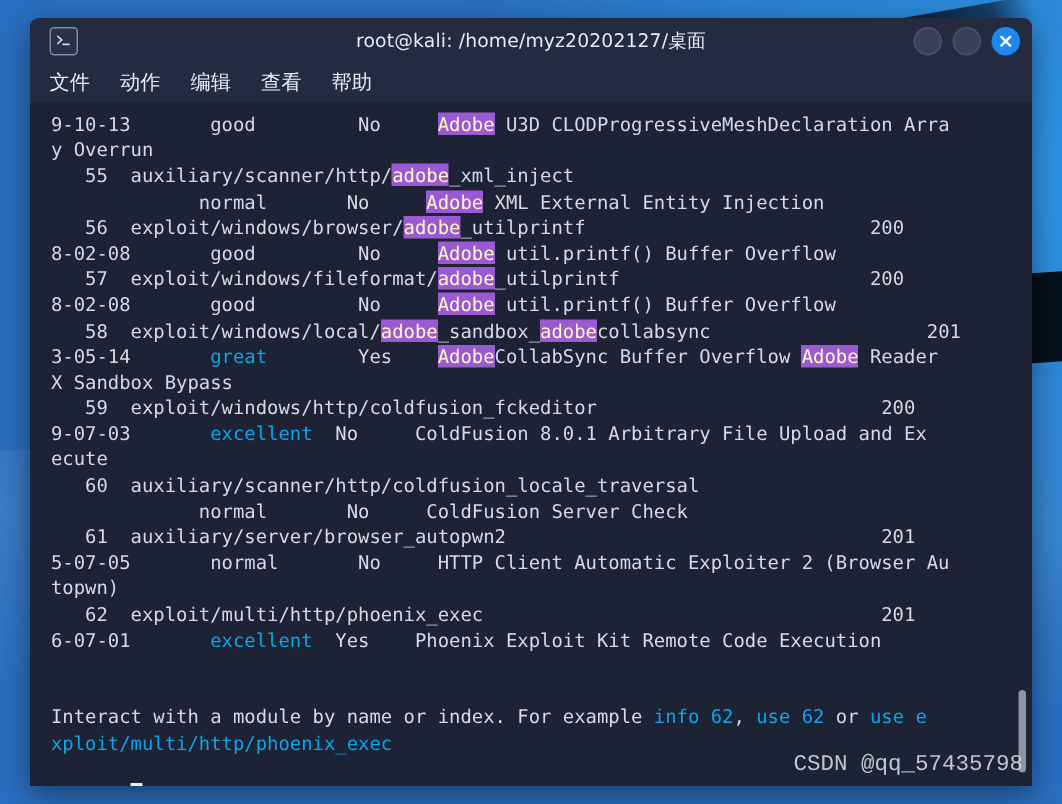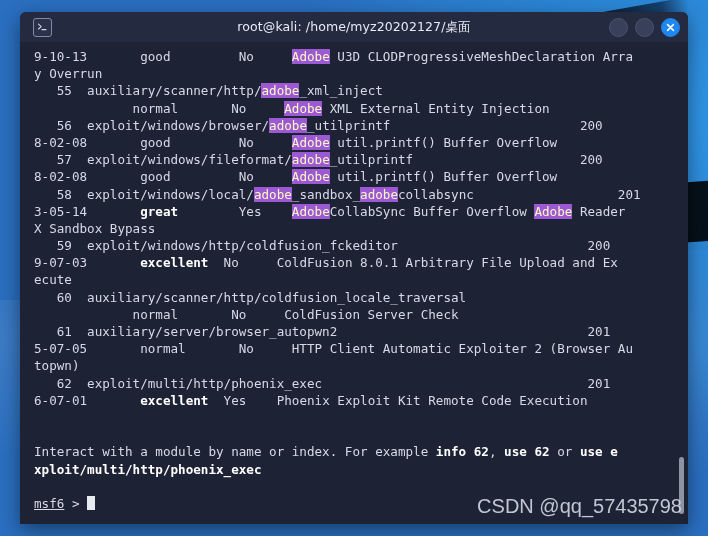--- a/index.html
+++ b/index.html
@@ -154,21 +154,21 @@
     padding: 6px 0 0 14px;
     font-family: "DejaVu Sans Mono", monospace;
     font-size: 12.6px;
     line-height: 17.2px;
     color: #d6dae6;
     white-space: pre;
     letter-spacing: 0px;
   }
   .ln { height: 17.2px; }
   .hl { background: #9b59d3; color: #fef9c3; }
-  .grn { color: #ffffff; font-weight: bold; }
+  .grn { color: #0ea5e9; }
   .und { text-decoration: underline; }
   .cursor {
     display: inline-block;
     width: 7.6px;
     height: 14px;
     background: #e8ebf2;
     vertical-align: -2px;
   }
 
   
@@ -186,22 +186,22 @@
     border-radius: 3px;
     background: #8f94a3;
   }
 
   
   #watermark {
     position: absolute;
     right: 6px;
     bottom: 6px;
     color: #cfd5e0;
-    font-size: 20px;
-    font-family: Liberation Sans, sans-serif;
+    font-size: 15px;
+    font-family: Liberation Mono, monospace;
     opacity: 0.92;
     white-space: nowrap;
   }
 </style>
 </head>
 <body>
 
 <div id="desktop">
   <div id="wall-swoosh-a"></div>
   <div id="wall-swoosh-b"></div>
@@ -222,20 +222,27 @@
         <div class="win-btn"></div>
         <div class="win-btn"></div>
         <div class="win-btn close">
           <svg width="9" height="9" viewBox="0 0 9 9" aria-hidden="true">
             <path d="M1.6 1.6 L7.4 7.4 M7.4 1.6 L1.6 7.4" stroke="#ffffff" stroke-width="1.6" stroke-linecap="round"></path>
           </svg>
         </div>
       </div>
     </div>
 
+    <div id="menubar">
+      <div class="menu-item">文件</div>
+      <div class="menu-item">动作</div>
+      <div class="menu-item">编辑</div>
+      <div class="menu-item">查看</div>
+      <div class="menu-item">帮助</div>
+    </div>
 
     <div id="term-wrap">
       <div id="term-body"><div class="ln"><span>9-10-13       good         No     </span><span class="hl">Adobe</span><span> U3D CLODProgressiveMeshDeclaration Arra</span></div><div class="ln"><span>y Overrun</span></div><div class="ln"><span>   55  auxiliary/scanner/http/</span><span class="hl">adobe</span><span>_xml_inject</span></div><div class="ln"><span>             normal       No     </span><span class="hl">Adobe</span><span> XML External Entity Injection</span></div><div class="ln"><span>   56  exploit/windows/browser/</span><span class="hl">adobe</span><span>_utilprintf                         200</span></div><div class="ln"><span>8-02-08       good         No     </span><span class="hl">Adobe</span><span> util.printf() Buffer Overflow</span></div><div class="ln"><span>   57  exploit/windows/fileformat/</span><span class="hl">adobe</span><span>_utilprintf                      200</span></div><div class="ln"><span>8-02-08       good         No     </span><span class="hl">Adobe</span><span> util.printf() Buffer Overflow</span></div><div class="ln"><span>   58  exploit/windows/local/</span><span class="hl">adobe</span><span>_sandbox_</span><span class="hl">adobe</span><span>collabsync                   201</span></div><div class="ln"><span>3-05-14       </span><span class="grn">great</span><span>        Yes    </span><span class="hl">Adobe</span><span>CollabSync Buffer Overflow </span><span class="hl">Adobe</span><span> Reader</span></div><div class="ln"><span>X Sandbox Bypass</span></div><div class="ln"><span>   59  exploit/windows/http/coldfusion_fckeditor                         200</span></div><div class="ln"><span>9-07-03       </span><span class="grn">excellent</span><span>  No     ColdFusion 8.0.1 Arbitrary File Upload and Ex</span></div><div class="ln"><span>ecute</span></div><div class="ln"><span>   60  auxiliary/scanner/http/coldfusion_locale_traversal</span></div><div class="ln"><span>             normal       No     ColdFusion Server Check</span></div><div class="ln"><span>   61  auxiliary/server/browser_autopwn2                                 201</span></div><div class="ln"><span>5-07-05       normal       No     HTTP Client Automatic Exploiter 2 (Browser Au</span></div><div class="ln"><span>topwn)</span></div><div class="ln"><span>   62  exploit/multi/http/phoenix_exec                                   201</span></div><div class="ln"><span>6-07-01       </span><span class="grn">excellent</span><span>  Yes    Phoenix Exploit Kit Remote Code Execution</span></div><div class="ln"><span></span></div><div class="ln"><span></span></div><div class="ln"><span>Interact with a module by name or index. For example </span><span class="grn">info 62</span><span>, </span><span class="grn">use 62</span><span> or </span><span class="grn">use e</span></div><div class="ln"><span class="grn">xploit/multi/http/phoenix_exec</span></div><div class="ln"><span></span></div><div class="ln"><span class="und">msf6</span><span> &gt; </span><span class="cursor"></span></div></div>
       <div id="scrollbar-track">
         <div id="scrollbar-thumb" style="top: 86%; height: 12%;"></div>
       </div>
       <div id="watermark">CSDN @qq_57435798</div>
     </div>
 
   </div>

